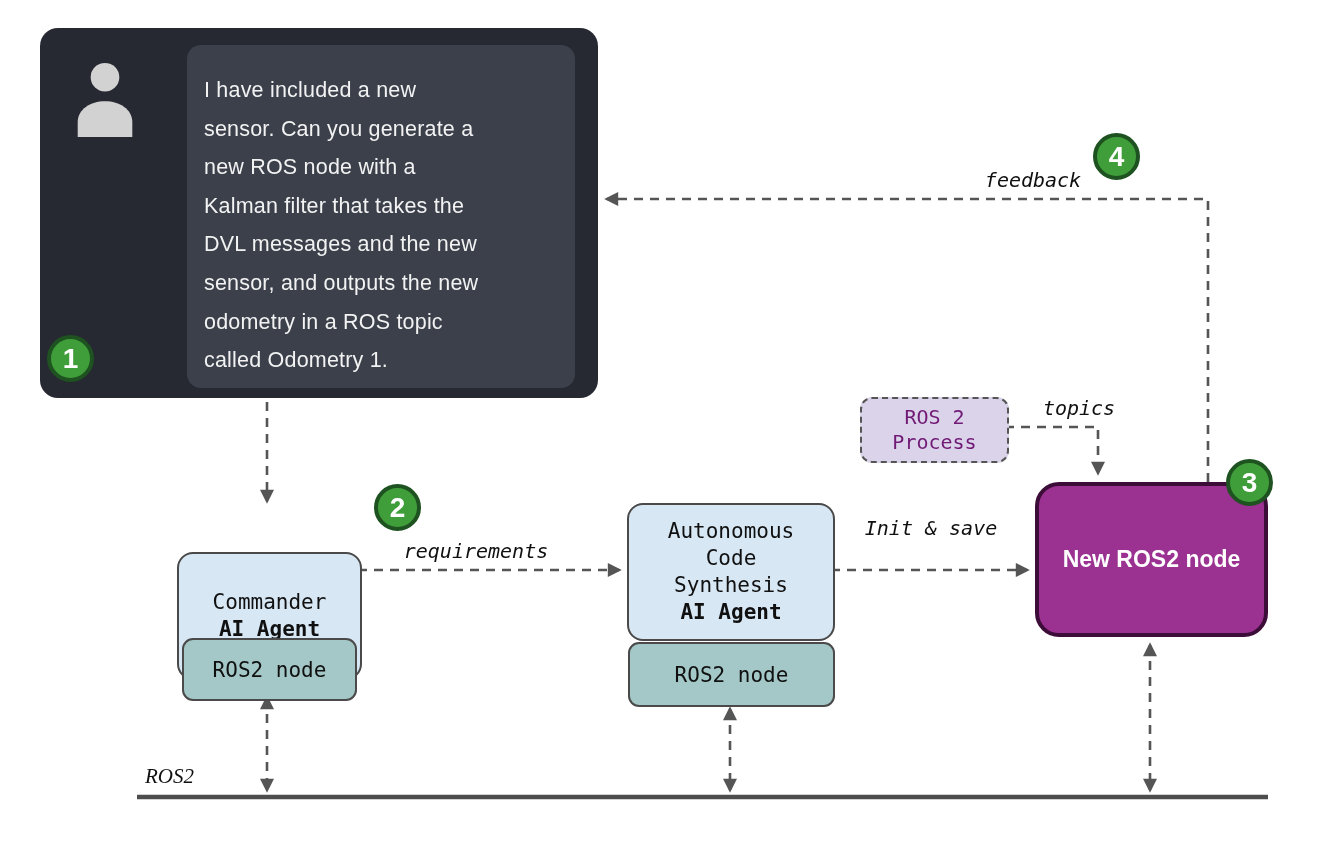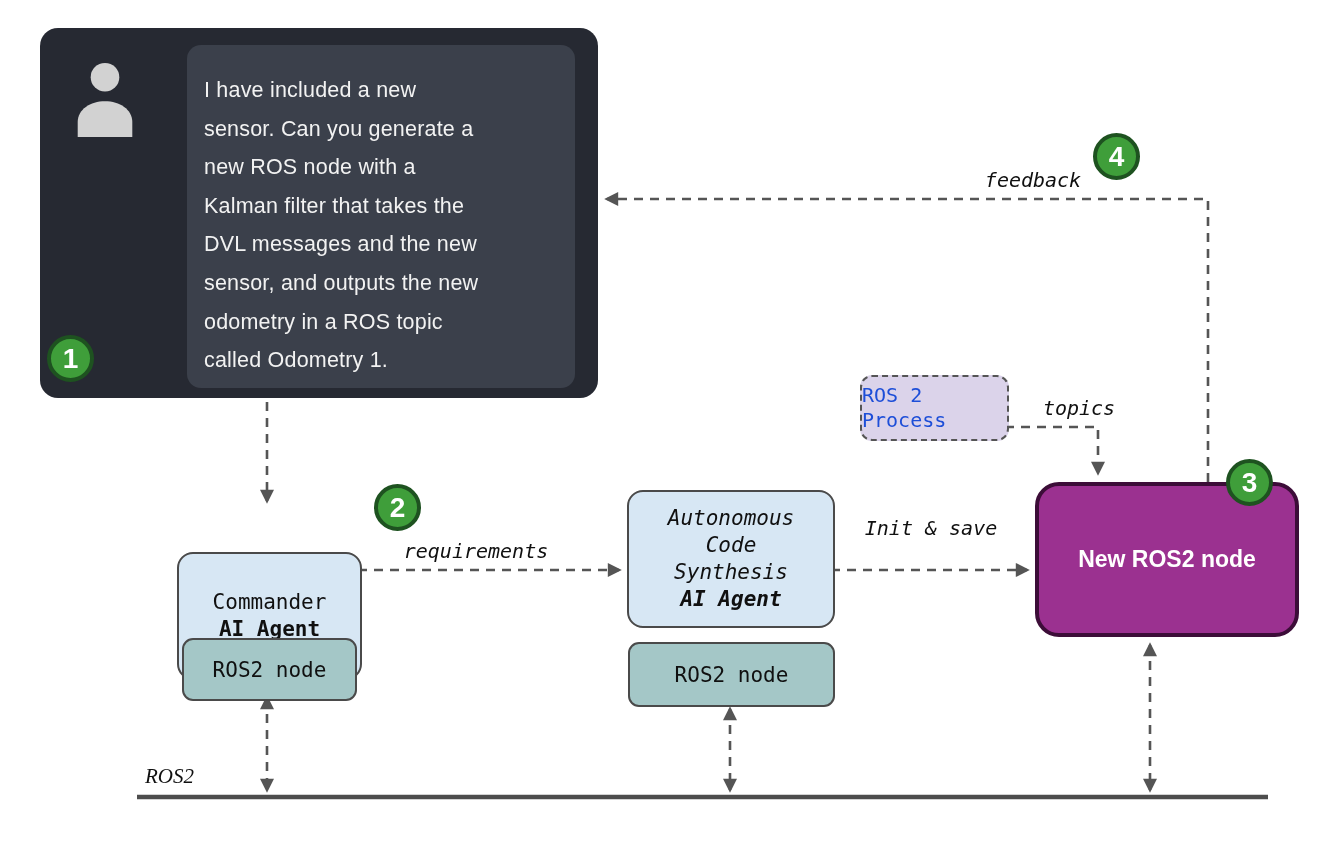--- a/index.html
+++ b/index.html
@@ -31,37 +31,37 @@
     display:flex; align-items:center; justify-content:center; z-index:6;
   }
   .agent-box {
     position:absolute; background:#d7e7f4; border:2.5px solid #4a4a4a;
     border-radius:16px; display:flex; flex-direction:column;
     align-items:center; justify-content:center; color:#101010;
     font-family:"DejaVu Sans Mono", monospace; font-size:21px; z-index:3;
   }
   .agent-box .b { font-weight:bold; }
   .commander { left:177px; top:508px; width:181px; height:124px; line-height:27px;margin-top:44px; }
-  .synthesis { left:627px; top:490px; width:204px; height:134px; line-height:27px;font-style:italic; }
+  .synthesis { left:627px; top:503px; width:204px; height:134px; line-height:27px; }
   .ros-node {
     position:absolute; background:#a4c7c7; border:2.5px solid #4a4a4a;
     border-radius:11px; display:flex; align-items:center; justify-content:center;
     color:#101010; font-family:"DejaVu Sans Mono", monospace; font-size:21px; z-index:3;
   }
   .ros-node-1 { left:182px; top:638px; width:171px; height:59px; }
   .ros-node-2 { left:628px; top:642px; width:203px; height:61px; }
   .process-box {
-    position:absolute; left:860px; top:375px; width:145px; height:62px;
+    position:absolute; left:860px; top:397px; width:145px; height:62px;
     background:#dbd3ea; border:2.5px dashed #555555; border-radius:12px;
-    display:flex; flex-direction:column; justify-content:center;
-    color:#1d4ed8; font-family:"DejaVu Sans Mono", monospace; font-size:20px;
+    display:flex; flex-direction:column; align-items:center; justify-content:center;
+    color:#701a75; font-family:"DejaVu Sans Mono", monospace; font-size:20px;
     line-height:25px; z-index:3;
   }
   .purple-box {
-    position:absolute; left:1035px; top:482px; width:264px; height:155px;
+    position:absolute; left:1035px; top:482px; width:233px; height:155px;
     box-sizing:border-box; background:#9b3190; border:4px solid #3c0d38;
     border-radius:24px; display:flex; align-items:center; justify-content:center;
     color:#ffffff; font-weight:bold; font-size:23px; z-index:3;
   }
 
   
   .edge-label {
     position:absolute; transform:translateX(-50%); white-space:nowrap;
     font-family:"DejaVu Sans Mono", monospace; font-style:italic;
     font-size:20px; color:#101010; z-index:4;

